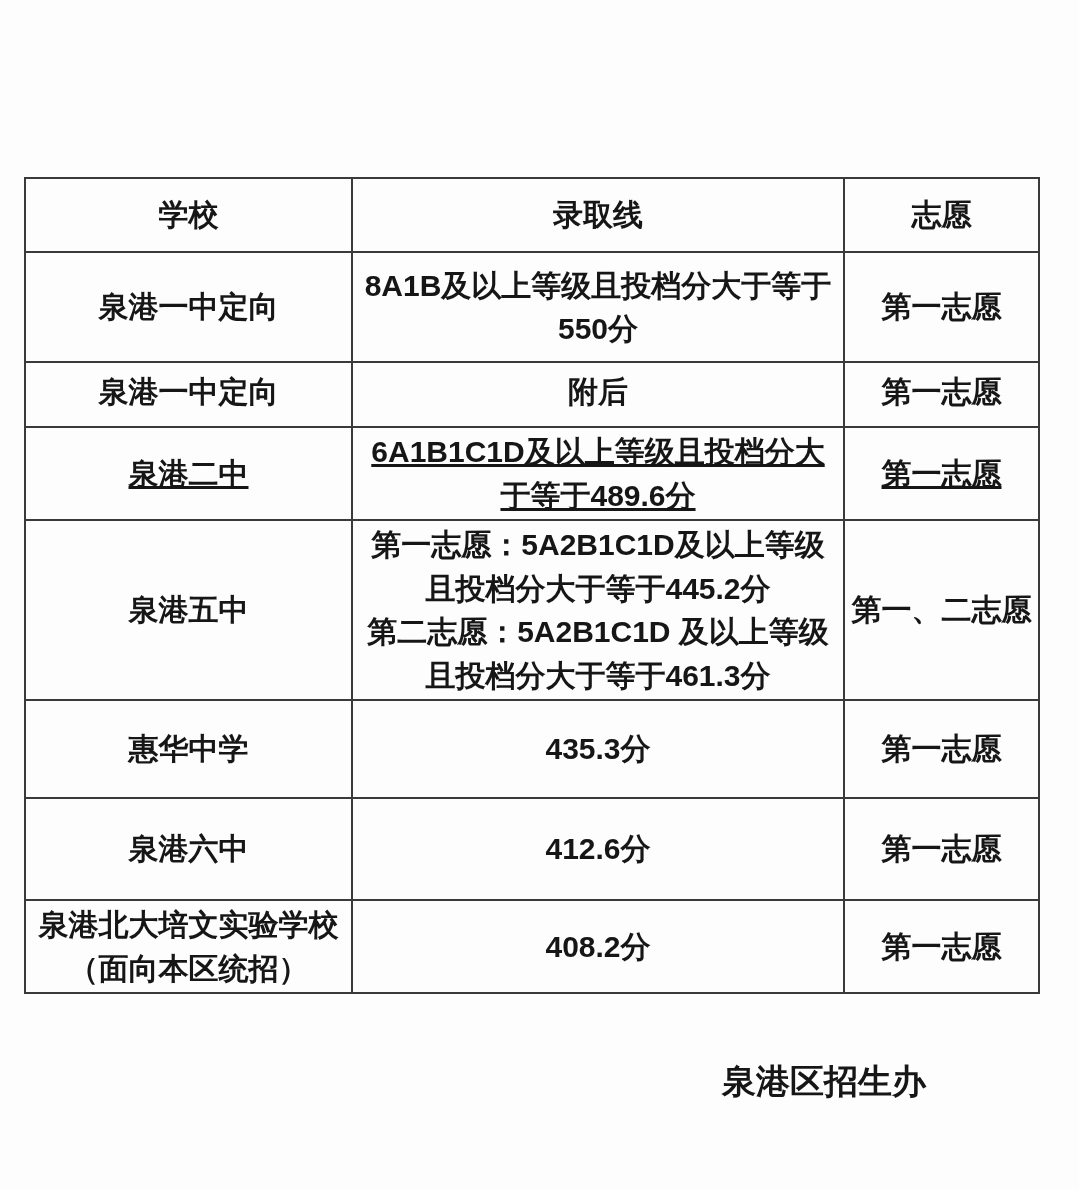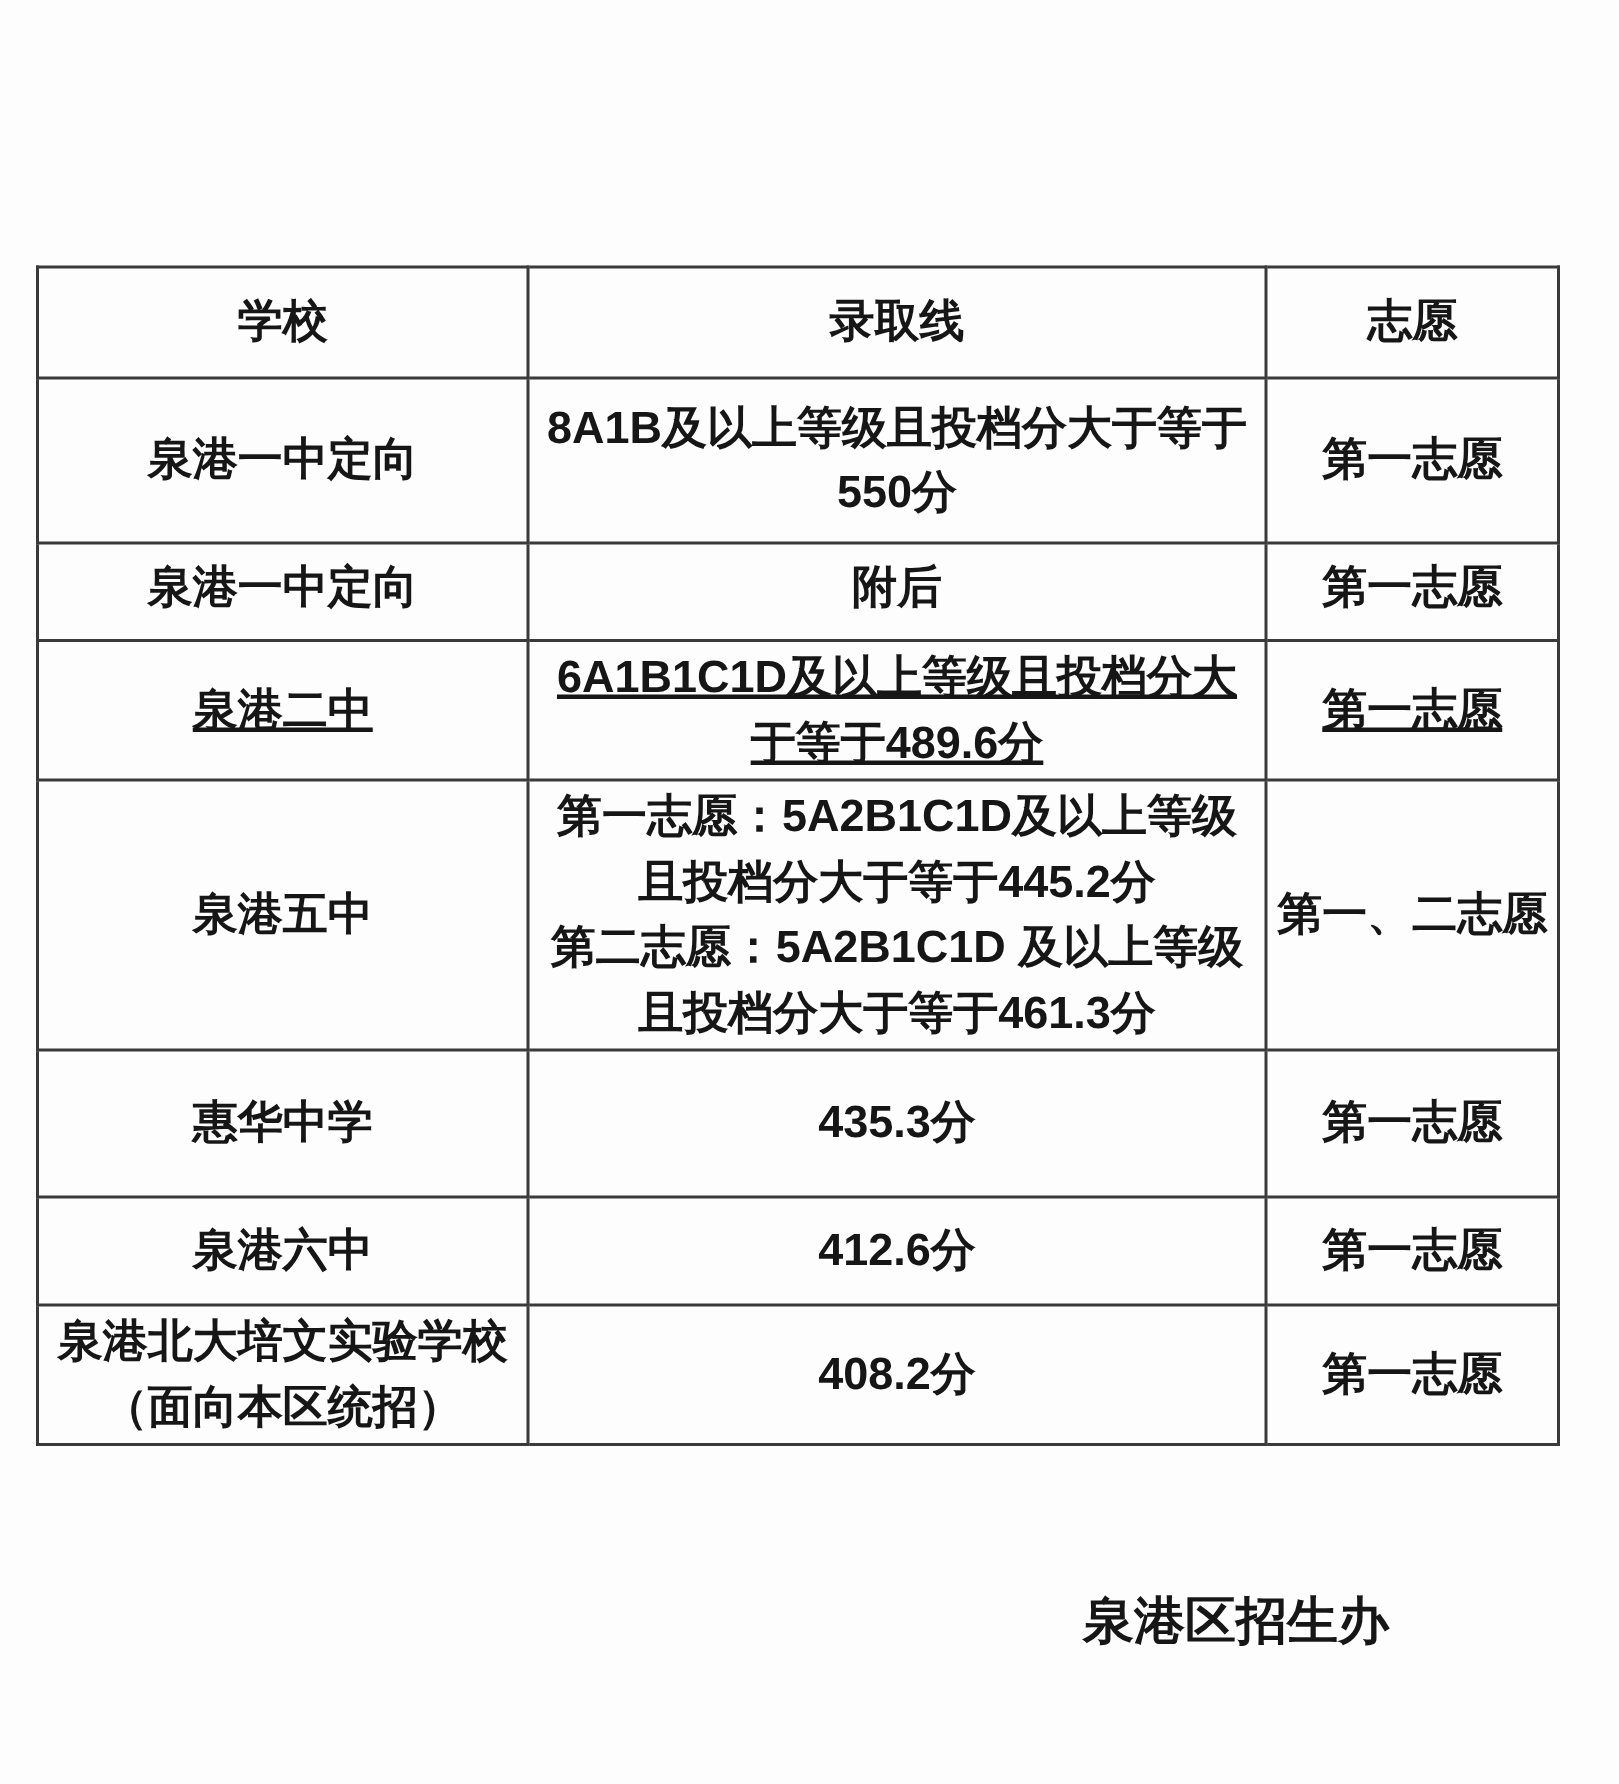--- a/index.html
+++ b/index.html
@@ -50,21 +50,21 @@
   table.cutoff th { font-weight: 600; }
   col.c-school { width: 327px; }
   col.c-line   { width: 492px; }
   col.c-choice { width: 195px; }
   tr.h-head { height: 74px; margin-top: 32px; }
   tr.h-r0 { height: 110px; }
   tr.h-r1 { height: 65px; font-family: Liberation Mono, monospace; }
   tr.h-r2 { height: 93px; text-decoration: underline; }
   tr.h-r3 { height: 152px; }
   tr.h-r4 { height: 98px; }
-  tr.h-r5 { height: 72px; }
+  tr.h-r5 { height: 102px; }
   tr.h-r6 { height: 93px; }
   td.left {
     text-align: left;
     padding-left: 3px;
     padding-right: 2px;
     margin-left: 36px;
   }
   .footer-line {
     position: absolute;
     right: 153px;

